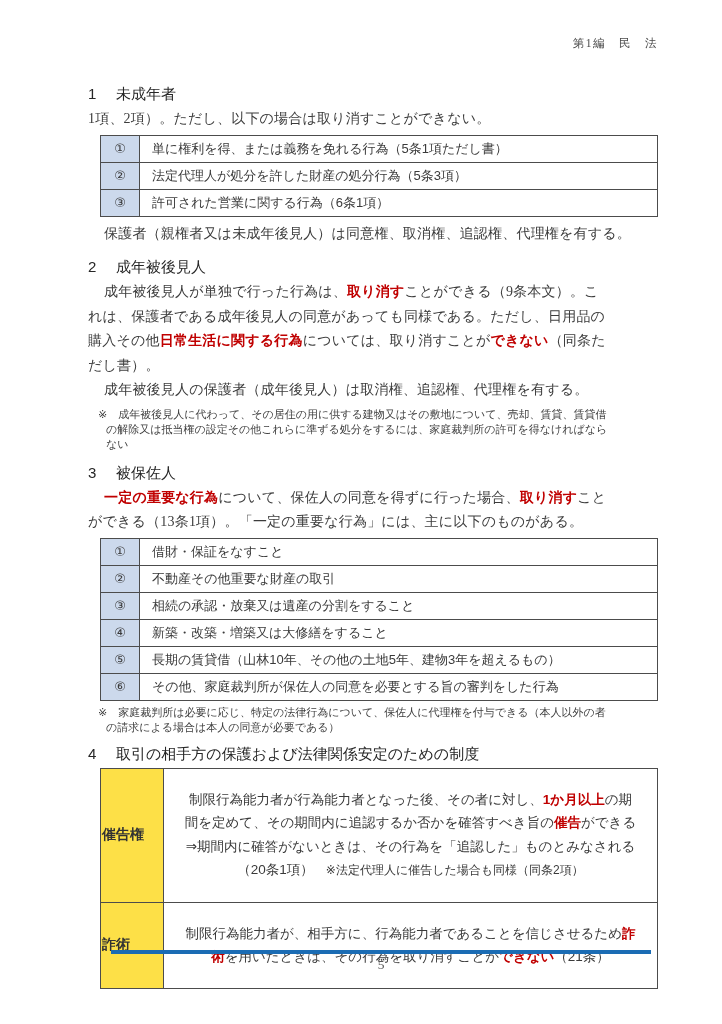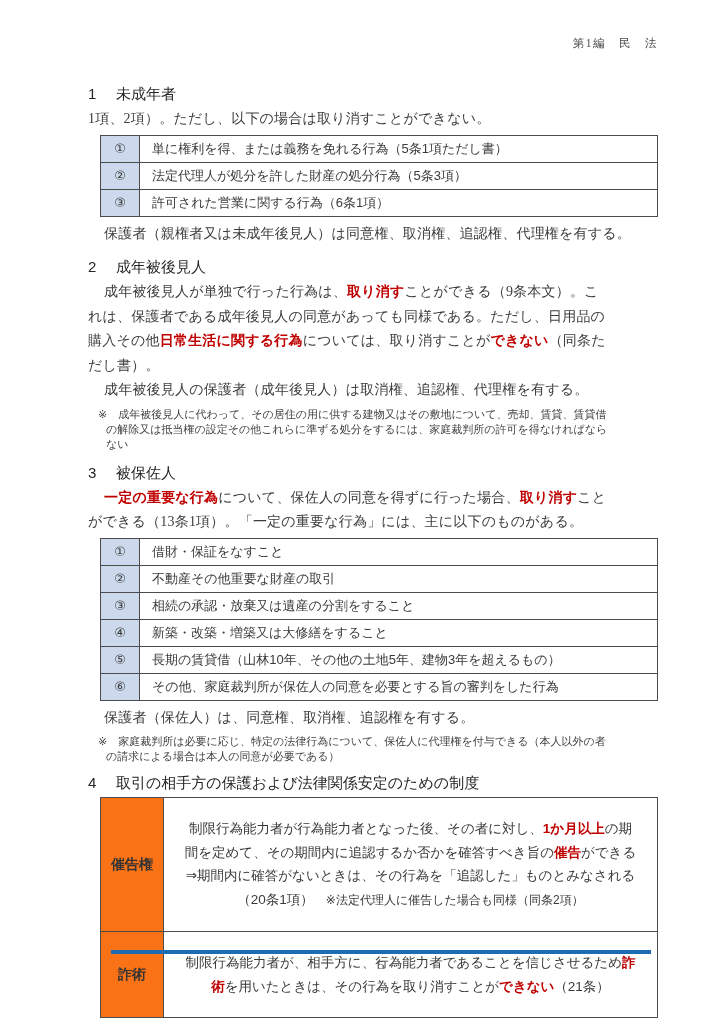--- a/index.html
+++ b/index.html
@@ -52,21 +52,21 @@
   .gap-s2{margin-top:11px;}
   .gap-s3{margin-top:11px;}
   .gap-s4{margin-top:9px;}
   table.tbl4{
     border-collapse:collapse;margin-left:12px;margin-top:4px;
     font-family:"Liberation Sans","DejaVu Sans",sans-serif;
     width:558px;table-layout:fixed;
   }
   table.tbl4 td{border:1.4px solid #4c4c4c;}
   td.headcell{
-    width:60px;text-align:center;background:#f97316;
+    width:60px;text-align:left;background:#fde047;
     font-weight:bold;font-size:14px;color:#333;white-space:nowrap;
   }
   td.bodycell{padding:19px 9px;text-align:center;}
   .tline{
     font-size:13.5px;line-height:23.5px;color:#3a3a3a;white-space:nowrap;
   }
   .smallnote{font-size:12px;}
   .footer-rule{
     position:absolute;left:111px;top:950px;width:540px;height:3.5px;
     background:#1b6cb4;
@@ -157,21 +157,20 @@
     <tr>
       <td class="numcell">⑤</td>
       <td class="txtcell">長期の賃貸借（山林10年、その他の土地5年、建物3年を超えるもの）</td>
     </tr>
     <tr>
       <td class="numcell">⑥</td>
       <td class="txtcell">その他、家庭裁判所が保佐人の同意を必要とする旨の審判をした行為</td>
     </tr>
   </tbody>
     </table>
-  <div class="bline indent afterline"><span>保護者（保佐人）は、同意権、取消権、追認権を有する。</span></div>
   <div class="note">
     <div>※　家庭裁判所は必要に応じ、特定の法律行為について、保佐人に代理権を付与できる（本人以外の者</div>
     <div class="cont">の請求による場合は本人の同意が必要である）</div>
   </div>
 
   <div class="sec-h gap-s4">
     <span class="num">4</span><span>取引の相手方の保護および法律関係安定のための制度</span>
   </div>
   <table class="tbl4">
     <tbody>

